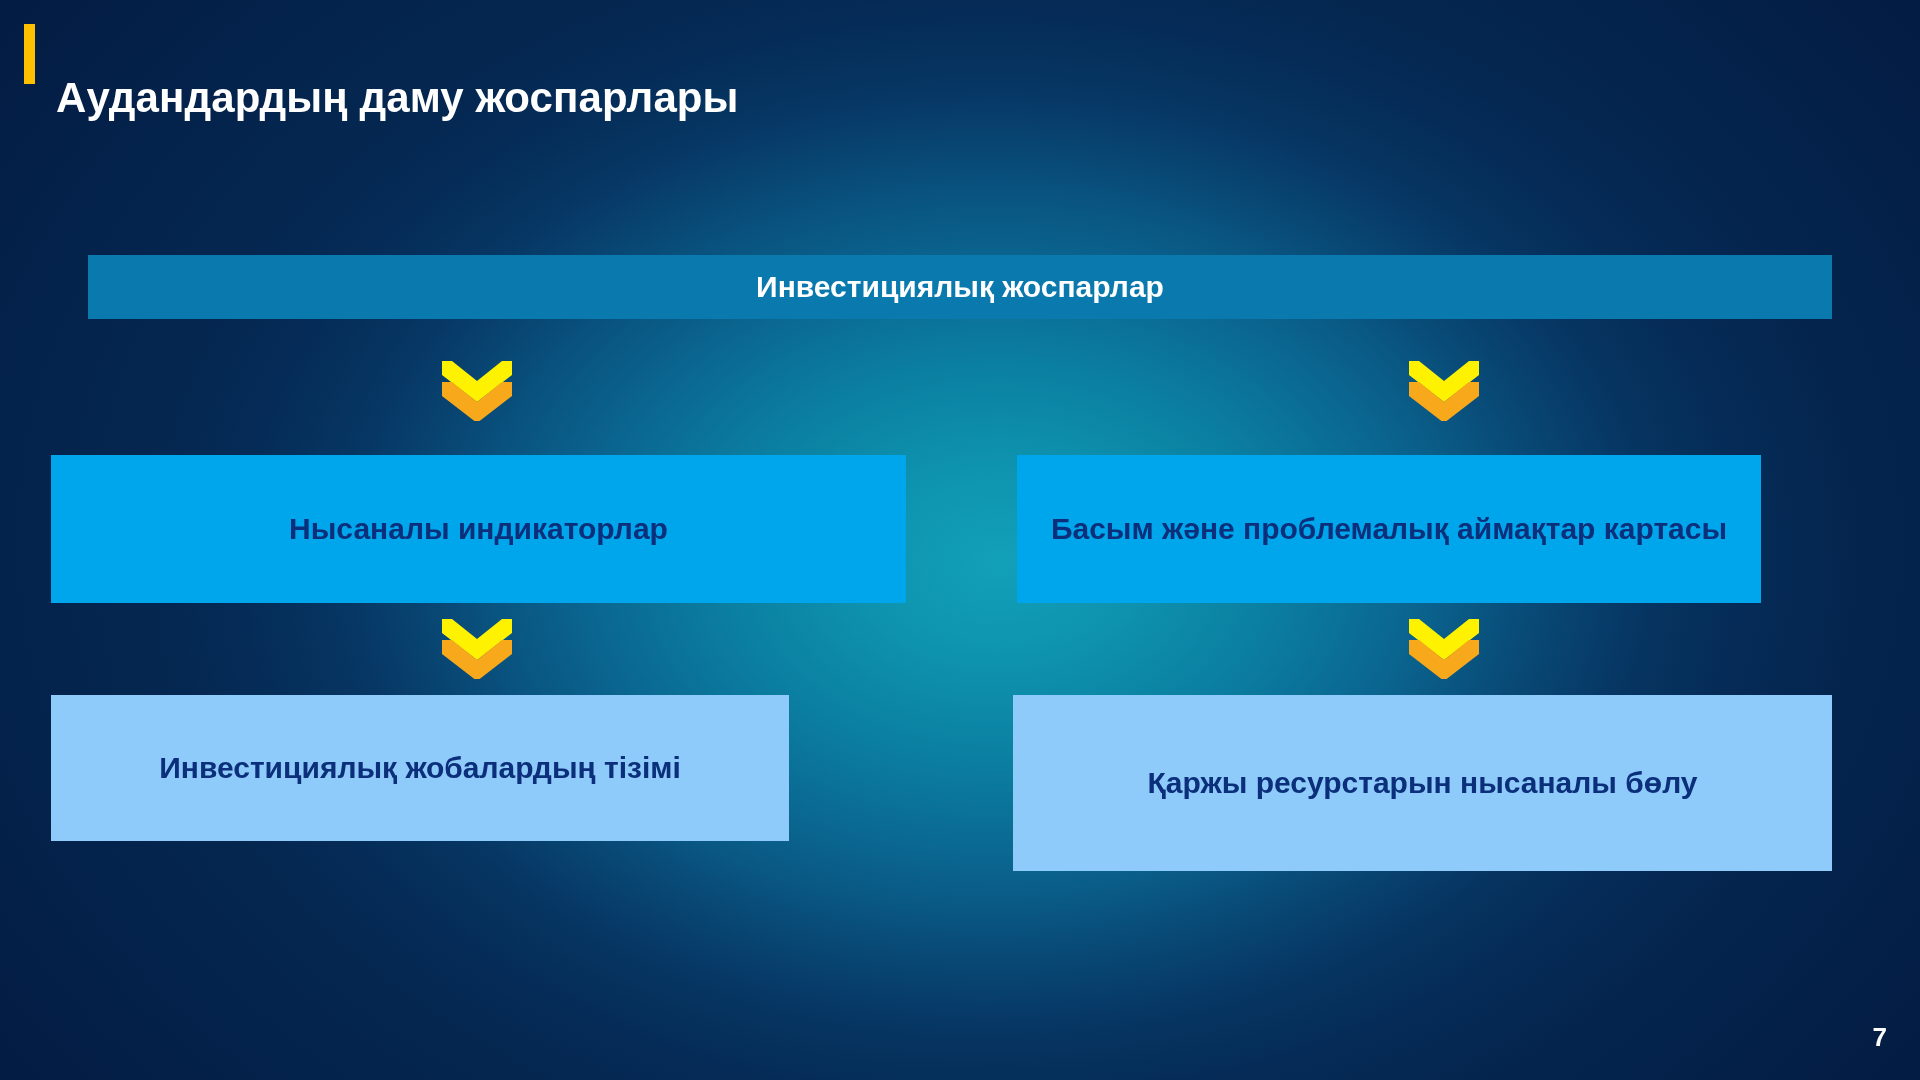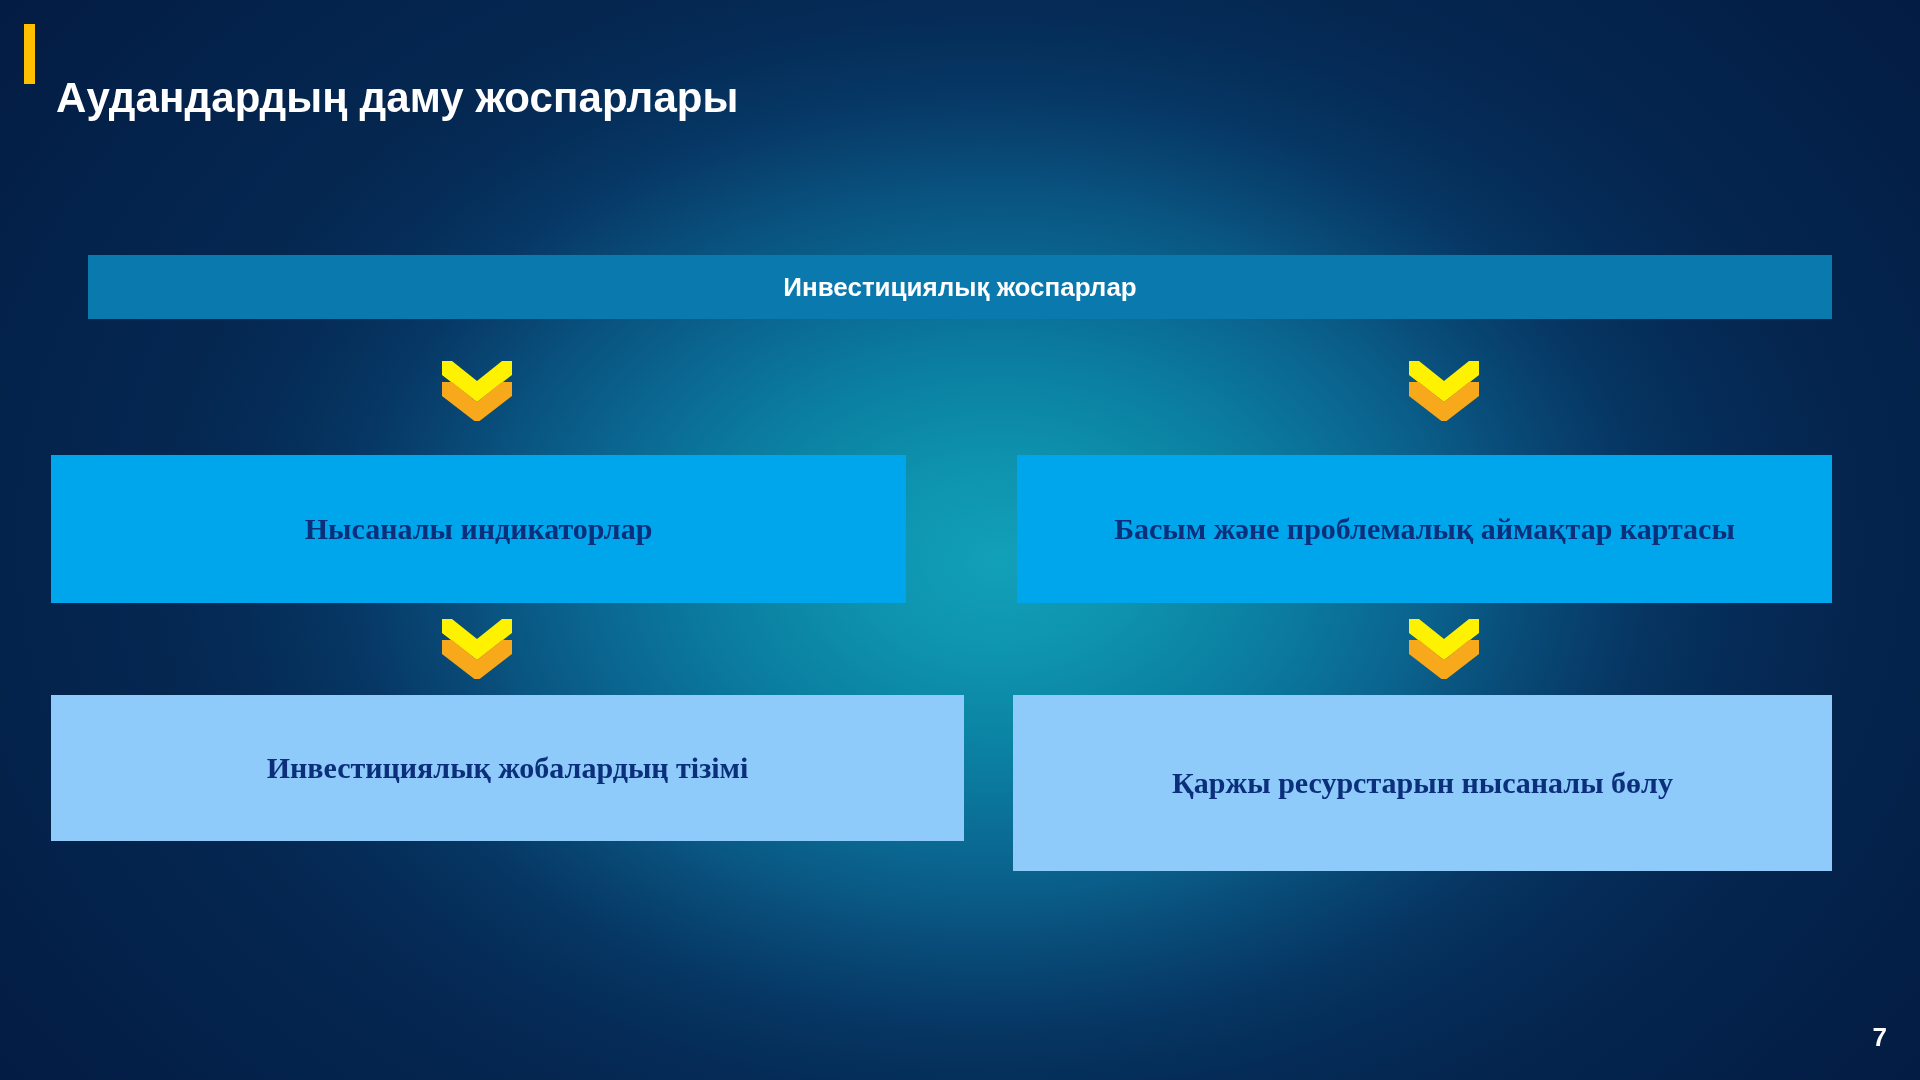--- a/index.html
+++ b/index.html
@@ -73,51 +73,50 @@
     width: 1744px;
     height: 64px;
     background: #0a79ad;
     display: flex;
     align-items: center;
     justify-content: center;
     z-index: 4;
   }
   .banner span {
     color: #ffffff;
-    font-size: 26px;
+    font-size: 30px;
     font-weight: bold;
     white-space: nowrap;
   }
 
   
   .box {
     position: absolute;
     display: flex;
     align-items: center;
     justify-content: center;
     text-align: center;
     z-index: 4;
     padding: 0 24px;
     box-sizing: border-box;
-    font-family: Liberation Serif, serif;
   }
   .box span {
     font-size: 30px;
     font-weight: bold;
     line-height: 1.25;
     color: #0b2f7a;
   }
   .box-mid { background: #00a6ec; }
   .box-low { background: #8ecbfa; }
 
   
   .box-r1c1 { left: 51px;   top: 455px; width: 855px;  height: 148px; }
-  .box-r1c2 { left: 1017px; top: 455px; width: 815px;  height: 148px; }
+  .box-r1c2 { left: 1017px; top: 455px; width: 744px;  height: 148px; }
   
-  .box-r2c1 { left: 51px;   top: 695px; width: 913px;  height: 146px; }
+  .box-r2c1 { left: 51px;   top: 695px; width: 738px;  height: 146px; }
   .box-r2c2 { left: 1013px; top: 695px; width: 819px;  height: 176px; }
 
   
   .chev {
     position: absolute;
     width: 70px;
     height: 60px;
     z-index: 4;
   }
   .chev svg { display: block; width: 100%; height: 100%; }

